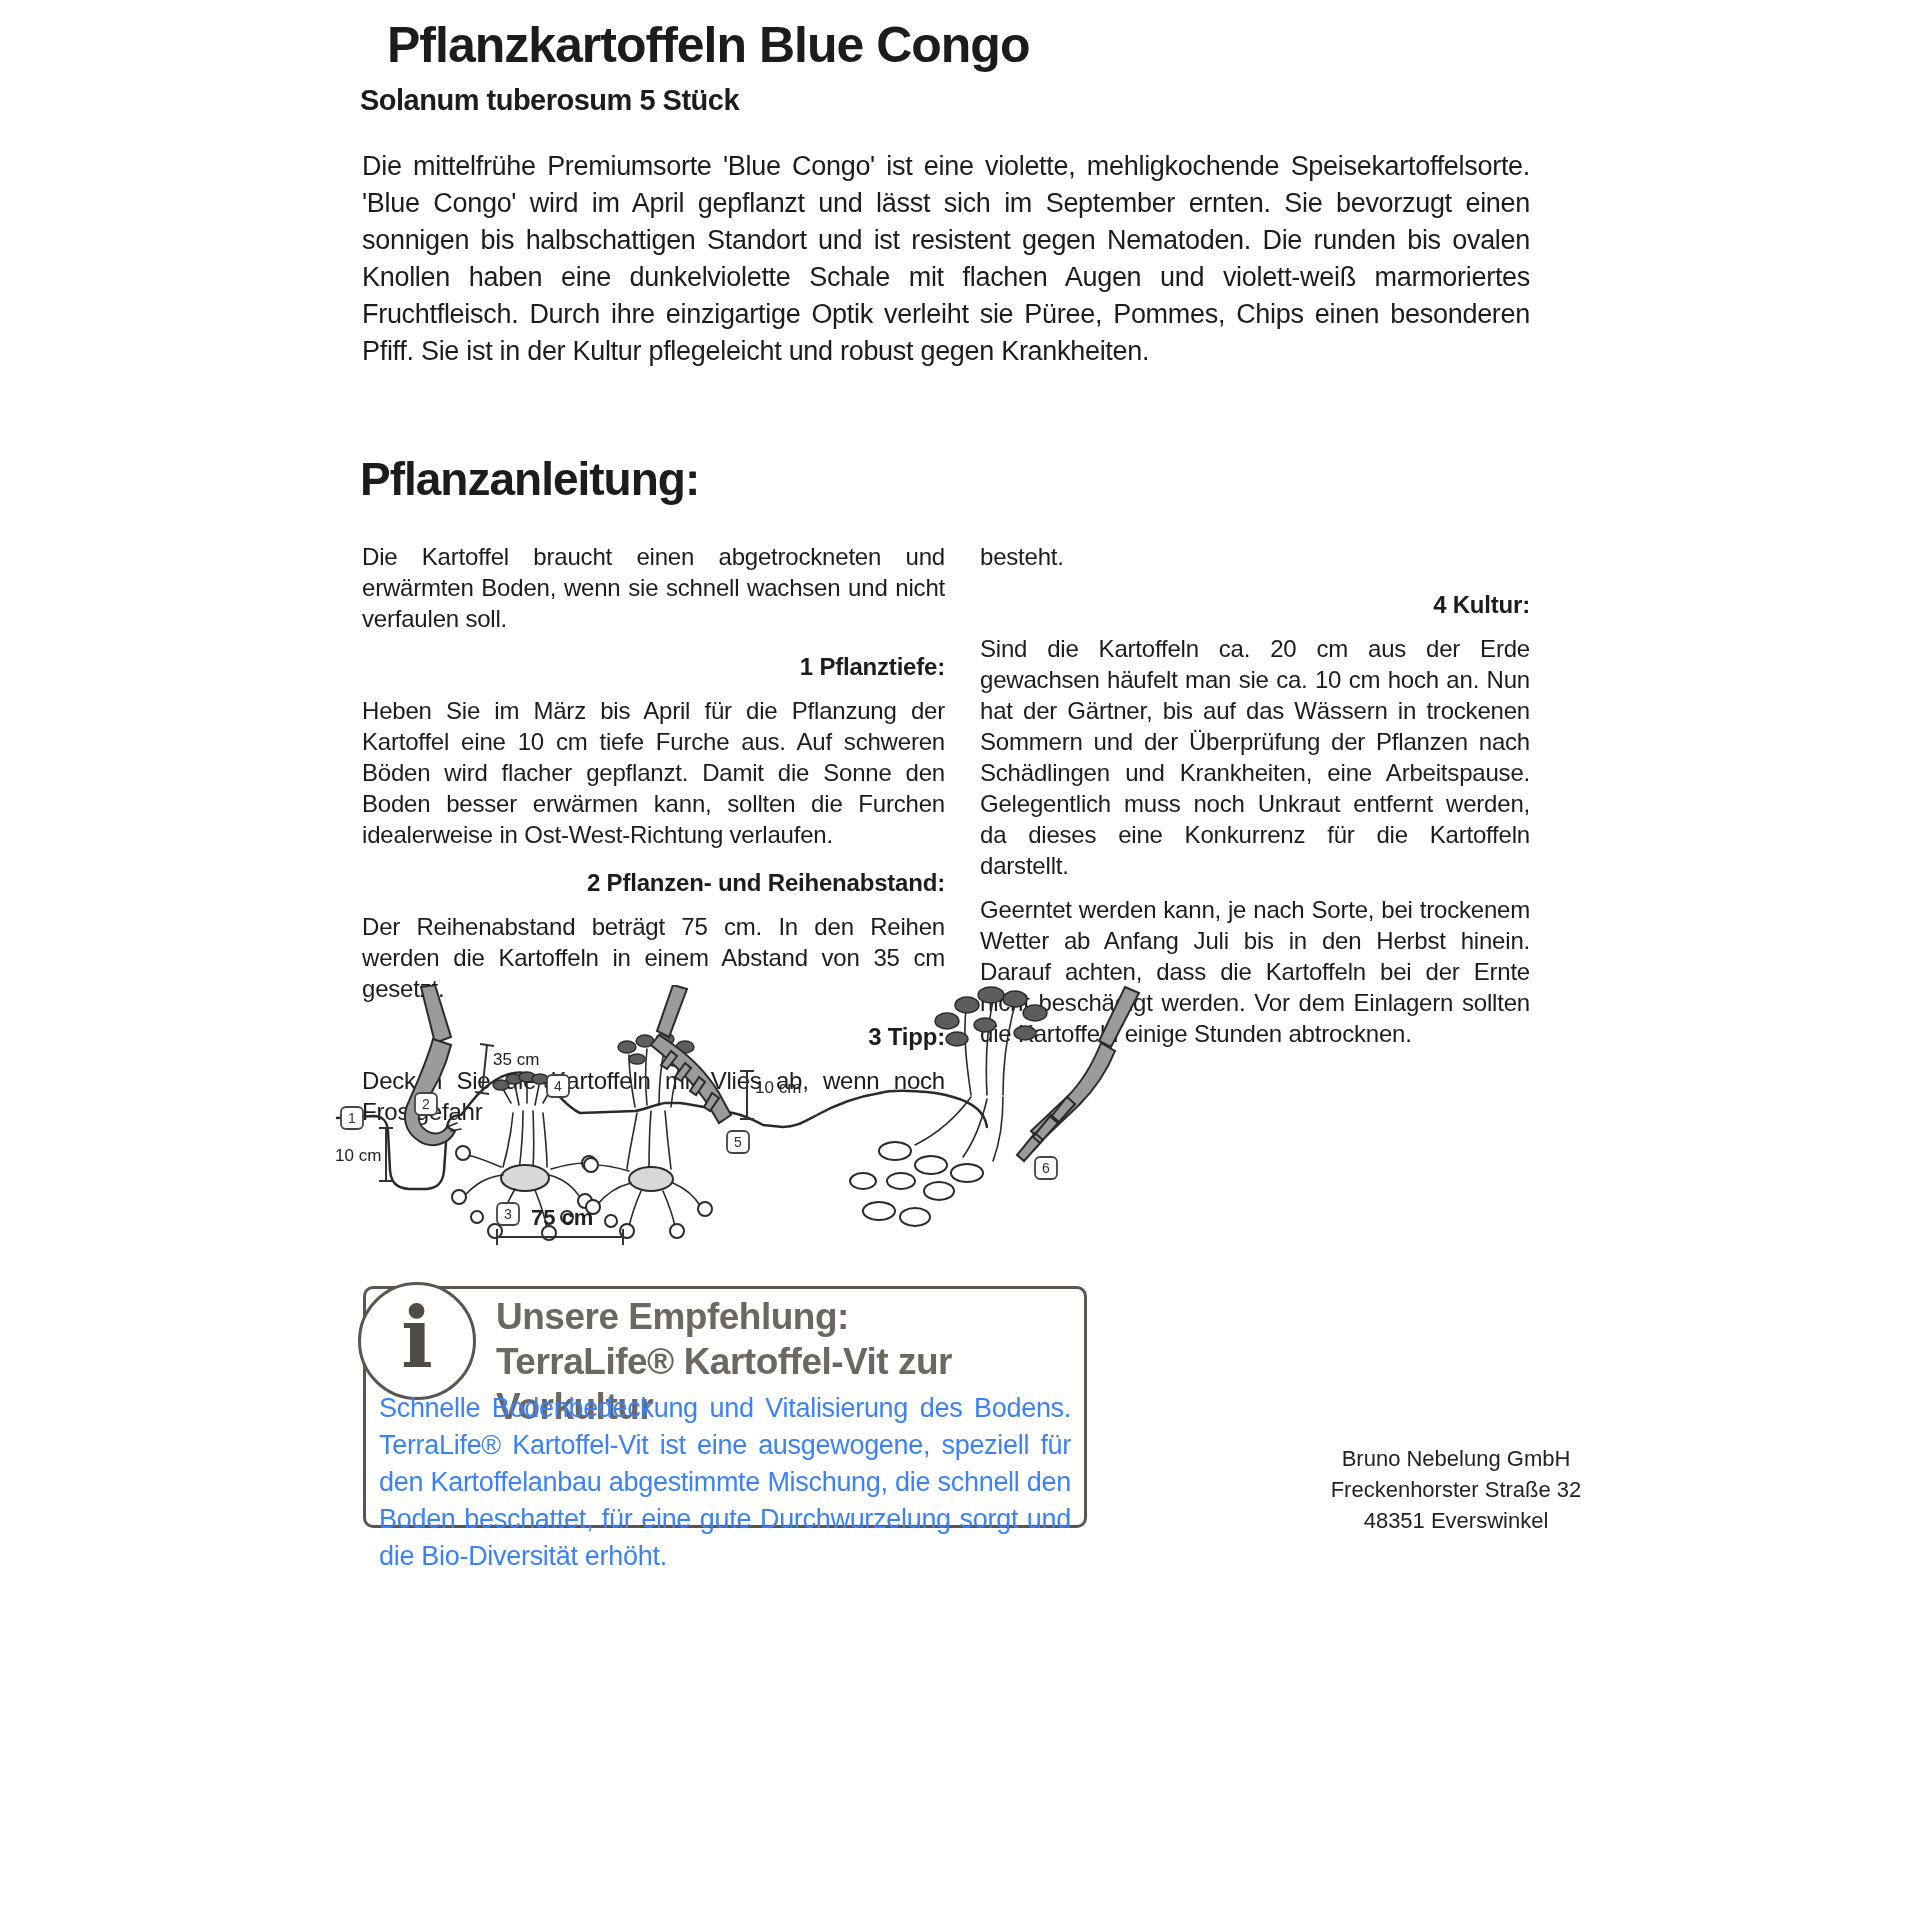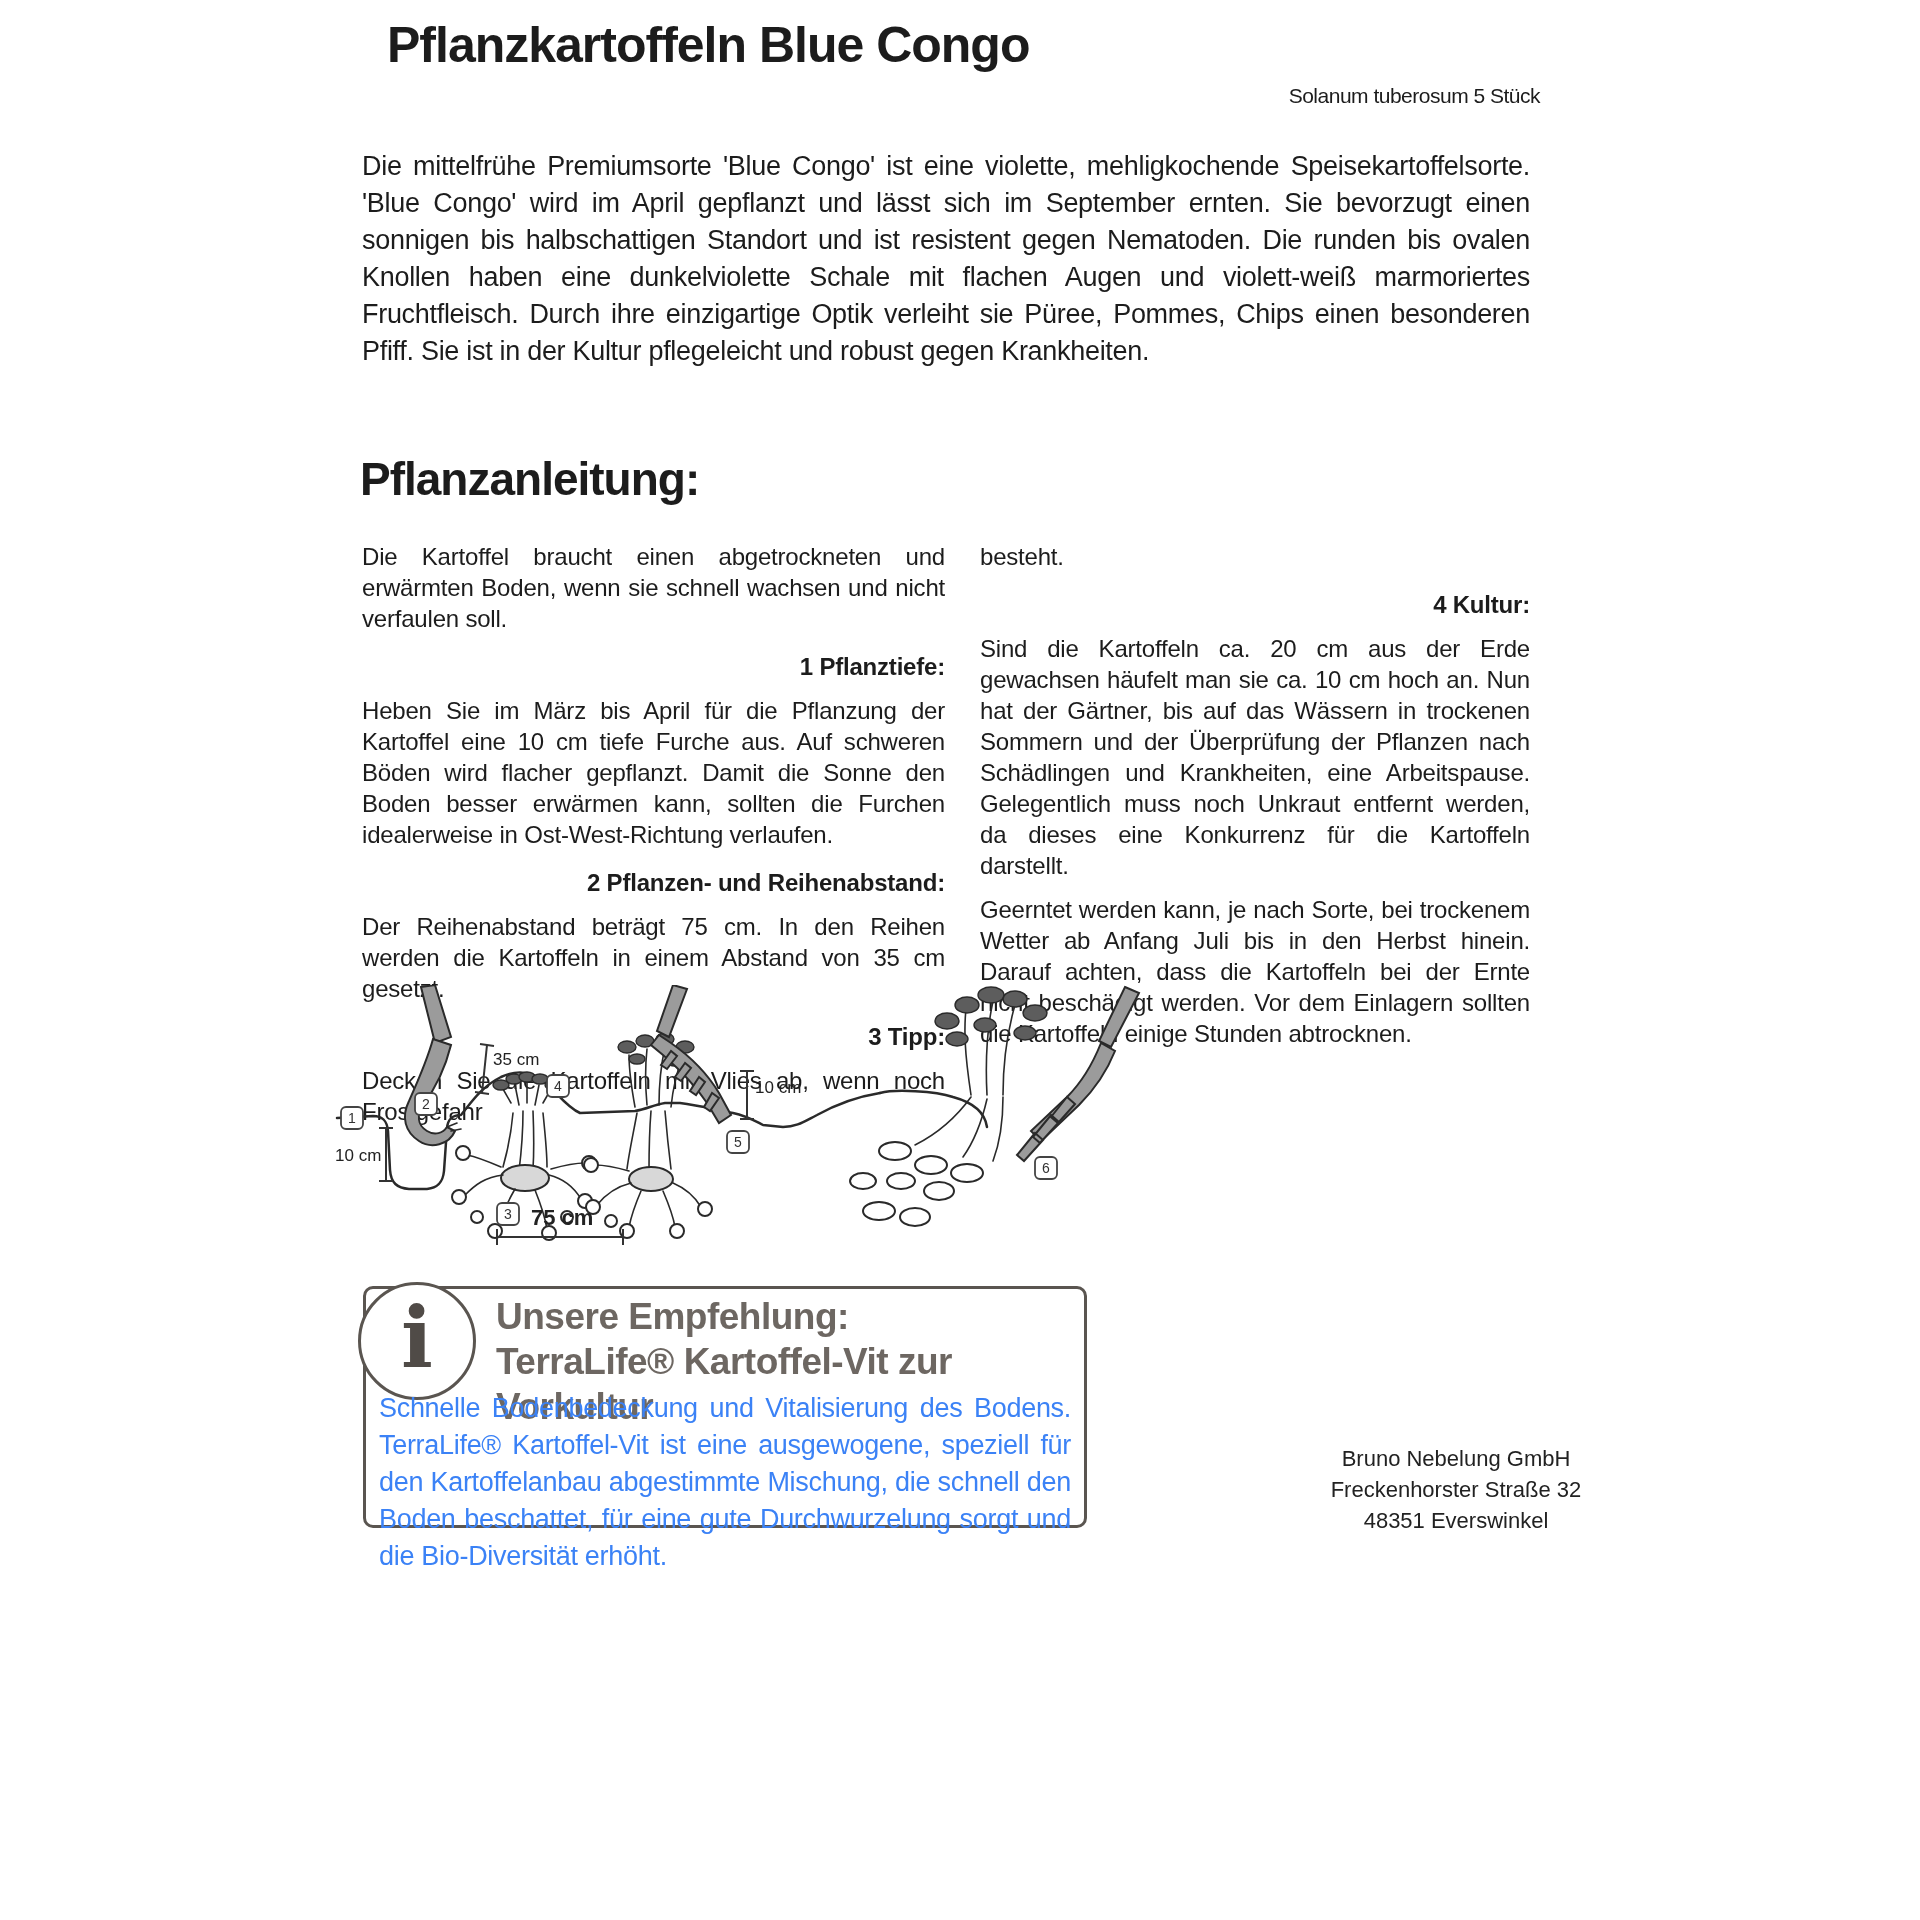--- a/index.html
+++ b/index.html
@@ -7,21 +7,21 @@
     position:relative;width:1920px;height:1920px;background:#ffffff;overflow:hidden;
     font-family:"Liberation Sans",sans-serif;color:#1c1c1c;
   }
   .abs{position:absolute;}
   .title{
     left:360px;top:16px;width:1180px;
     font-size:50px;font-weight:bold;letter-spacing:-1px;margin-left:27px;
   }
   .subtitle{
     left:360px;top:84px;width:1180px;
-    font-size:21px;font-weight:normal;letter-spacing:-0.5px;text-align:right;
+    font-size:29px;font-weight:bold;letter-spacing:-0.5px;
   }
   .intro{
     left:362px;top:148px;width:1168px;
     font-size:27px;line-height:37px;text-align:justify;letter-spacing:-0.3px;
   }
   .section-heading{
     left:360px;top:452px;
     font-size:46px;font-weight:bold;letter-spacing:-1px;
   }
   .col{font-size:24px;line-height:31px;text-align:justify;letter-spacing:-0.2px;}

